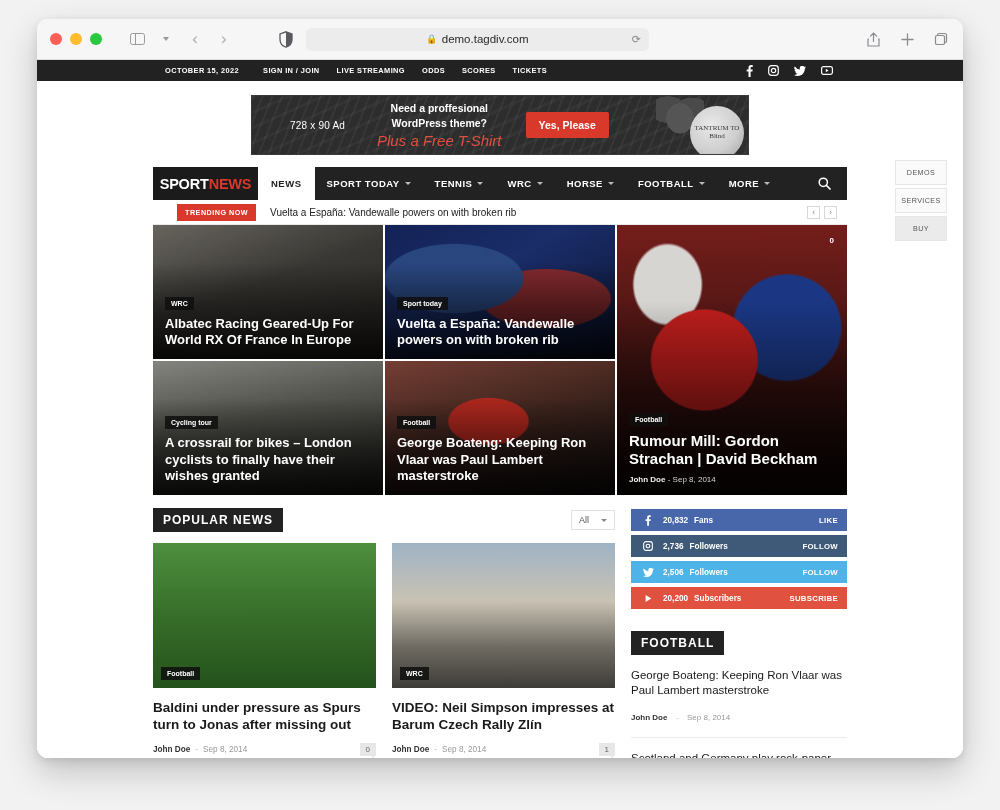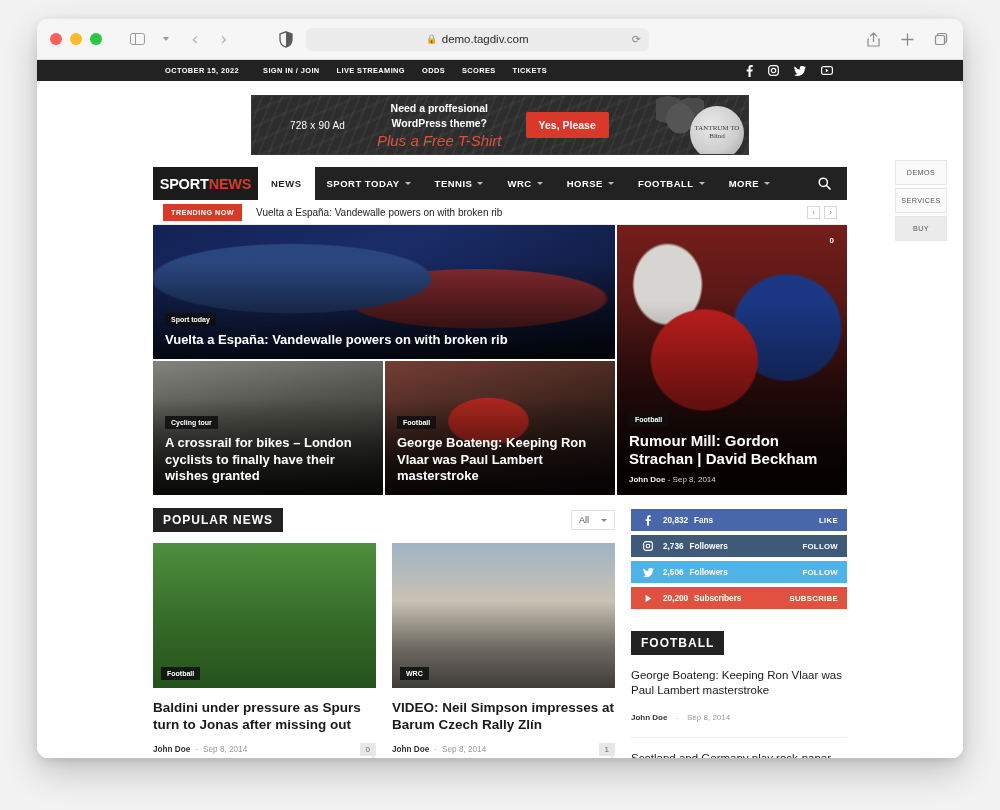--- a/index.html
+++ b/index.html
@@ -158,21 +158,21 @@
 
   
   .trending {
     height: 25px; background:#fff;
     border-bottom:1px solid #e9e9e9;
     display:flex; align-items:center;
   }
   .trend-badge {
     background:#d9392a; color:#fff;
     font-size:7.2px; font-weight:bold; letter-spacing:.5px;
-    padding:4px 8px; margin-left:10px;
+    padding:4px 8px; margin-left:24px;
   }
   .trend-text { font-size:10px; color:#222; margin-left:14px; font-family:"Liberation Sans", sans-serif; }
   .trend-nav { margin-left:auto; display:flex; gap:4px; margin-right:10px; }
   .tn {
     width:13px;height:13px;border:1px solid #d8d8d8;
     display:flex;align-items:center;justify-content:center;
     font-size:8px;color:#888; font-family:"DejaVu Sans", sans-serif;
   }
 
   
@@ -469,20 +469,28 @@
         <div class="trend-nav">
           <div class="tn">‹</div>
           <div class="tn">›</div>
         </div>
       </div>
 
       <div class="hero">
         <div class="hero-left">
           <div class="hero-row">
             <div class="hcard">
+              <div class="img ph-rally"></div>
+              <div class="shade"></div>
+              <div class="meta">
+                <div class="cat">WRC</div>
+                <div class="htitle">Albatec Racing Geared-Up For World RX Of France In Europe</div>
+              </div>
+            </div>
+            <div class="hcard">
               <div class="img ph-box"></div>
               <div class="shade"></div>
               <div class="meta">
                 <div class="cat">Sport today</div>
                 <div class="htitle">Vuelta a España: Vandewalle powers on with broken rib</div>
               </div>
             </div>
           </div>
           <div class="hero-row">
             <div class="hcard">

